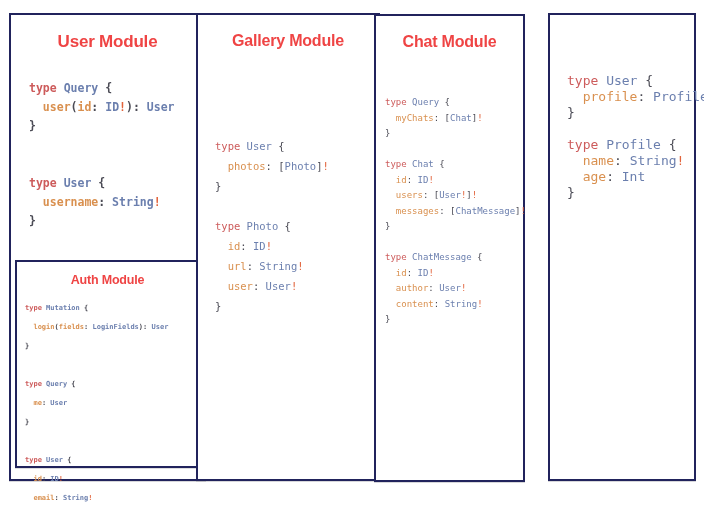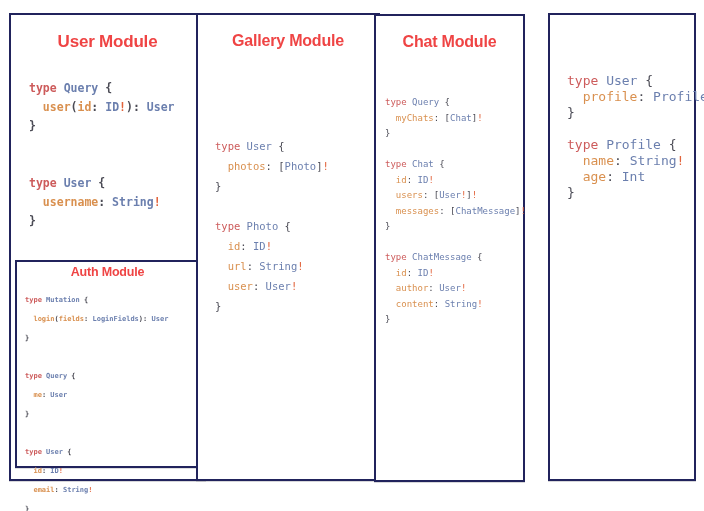--- a/index.html
+++ b/index.html
@@ -57,21 +57,21 @@
   
   #card-auth {
     position: absolute;
     left: 4px; top: 245px;
     width: 185px; height: 208px;
     background: #ffffff;
     border: 2px solid #21235c;
     box-sizing: border-box;
     box-shadow: 0 1px 0 0 rgba(140,140,150,0.30);
   }
-  #card-auth .module-title { font-size: 12.5px; margin-top: 3px; }
+  #card-auth .module-title { font-size: 12.5px; margin-top: 11px; }
   #card-auth .code-block   { font-size: 7px; line-height: 19px; margin: 12px 0 16px 8px; }
 
   
   #card-gallery {
     left: 196px; top: 13px;
     width: 184px; height: 468px;
   }
   #card-gallery .module-title { font-size: 16px; margin-top: 17px; }
   #card-gallery .code-block   { font-size: 10.5px; line-height: 20px; margin: 86px 0 8px 17px; }
 

